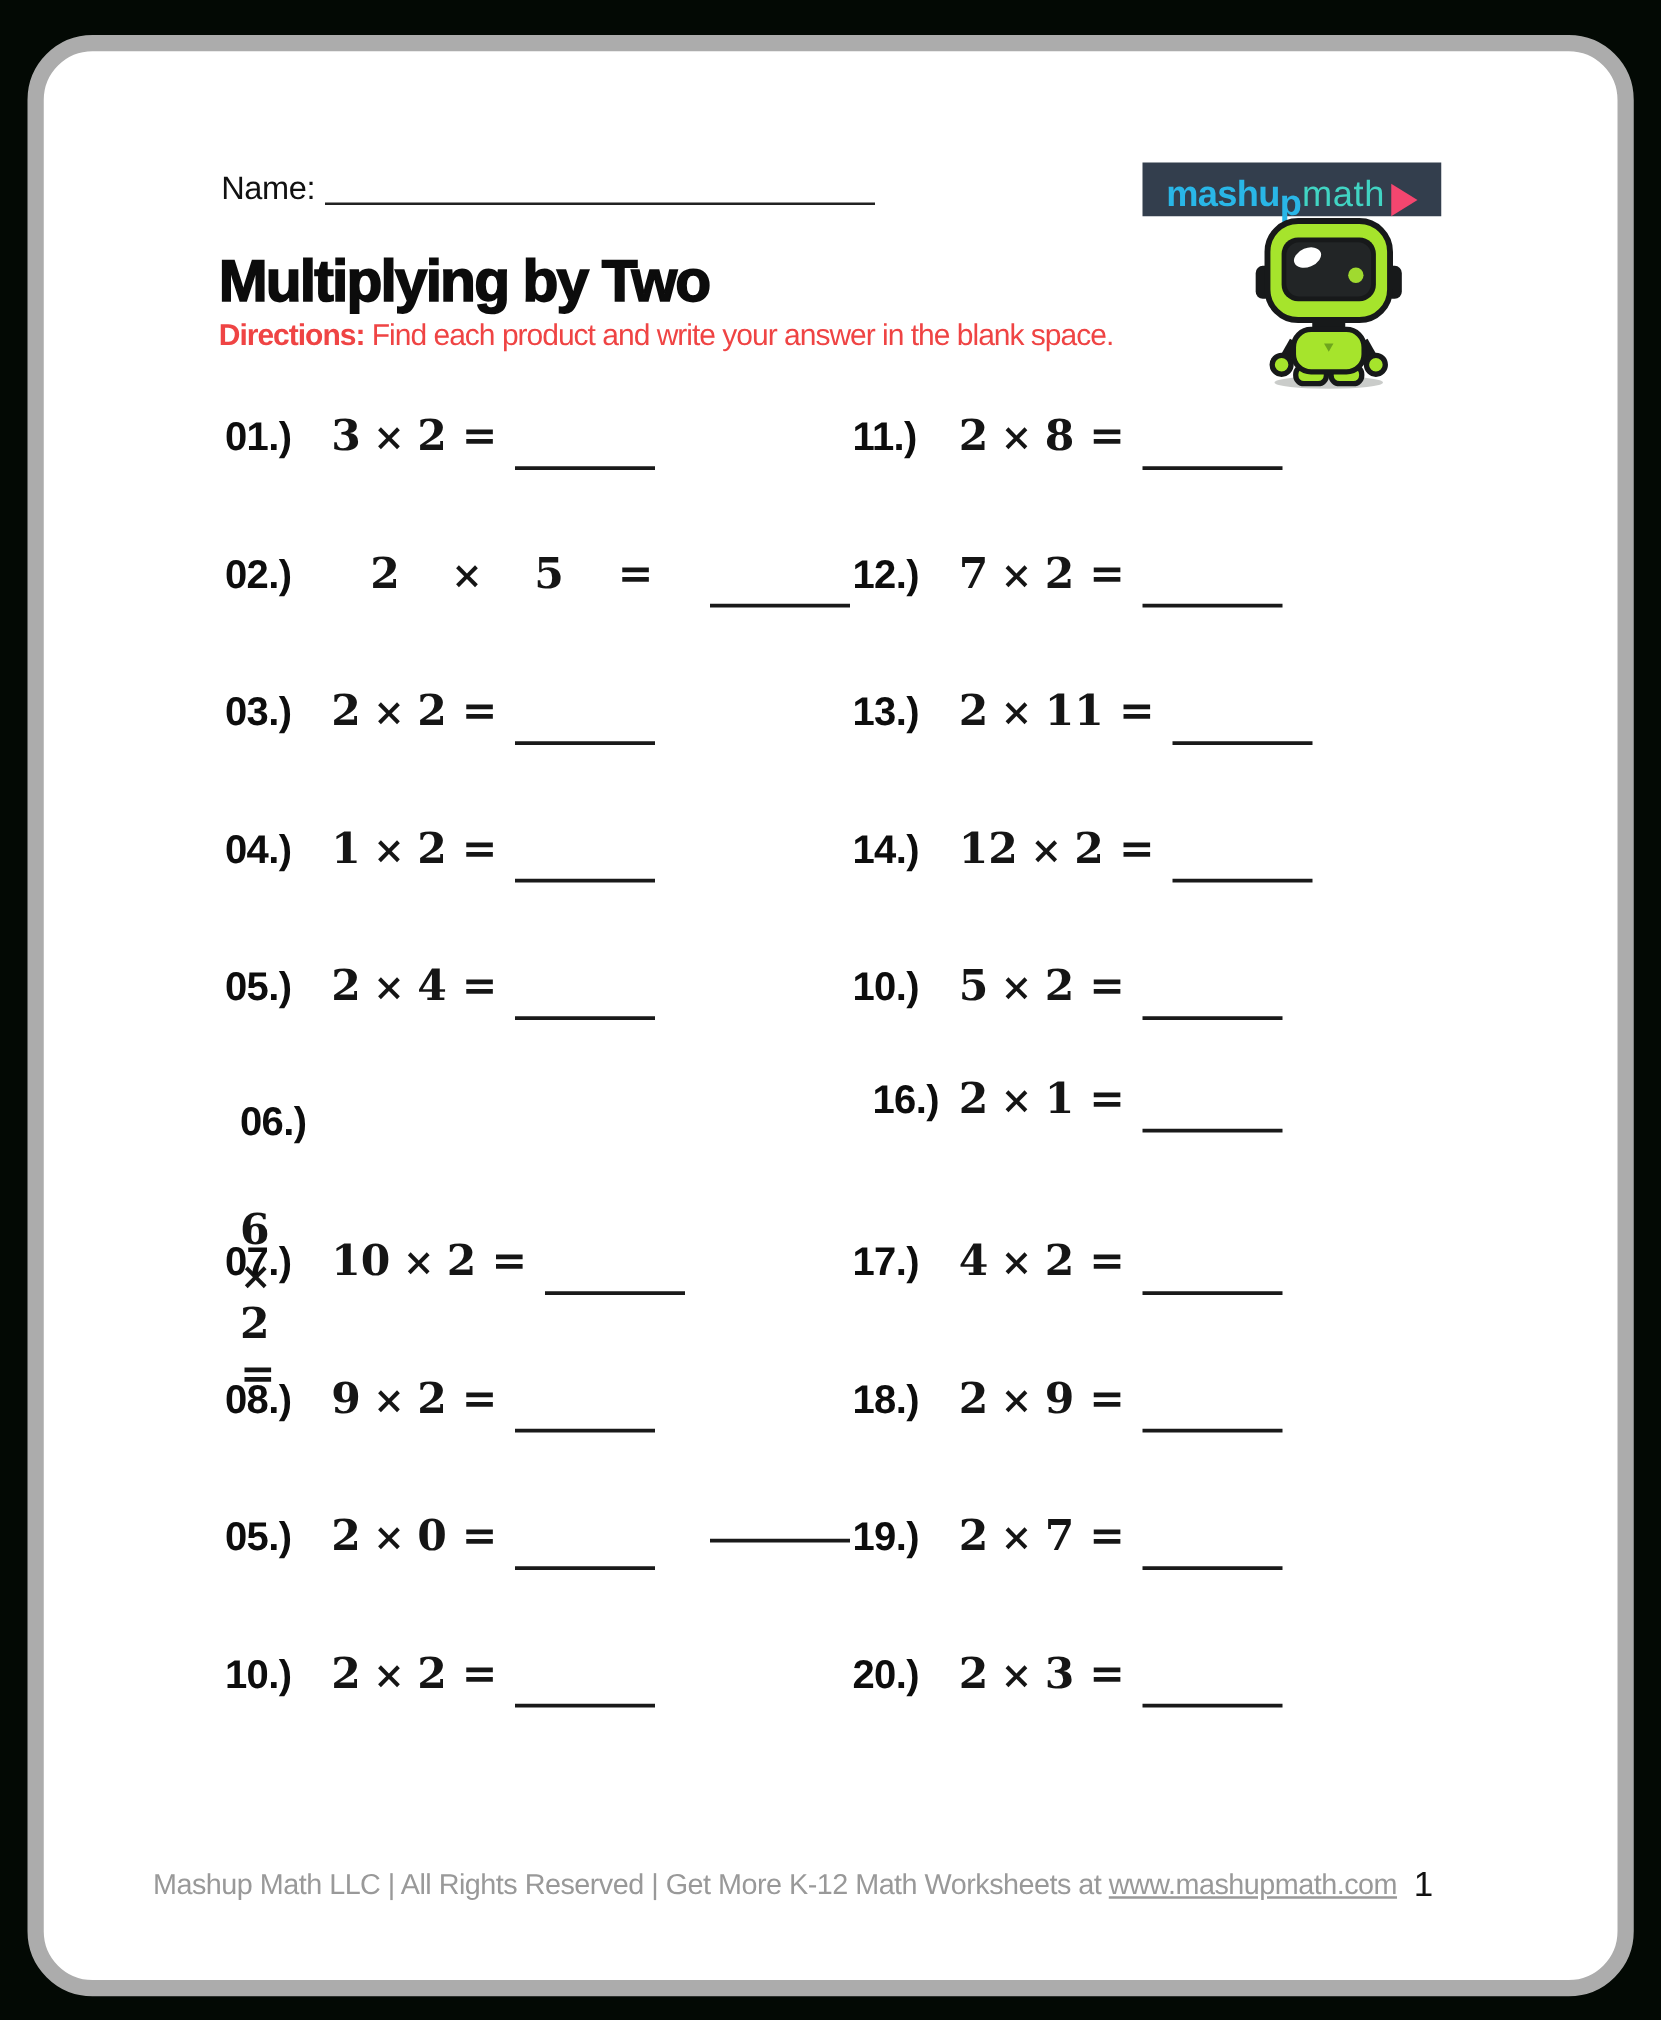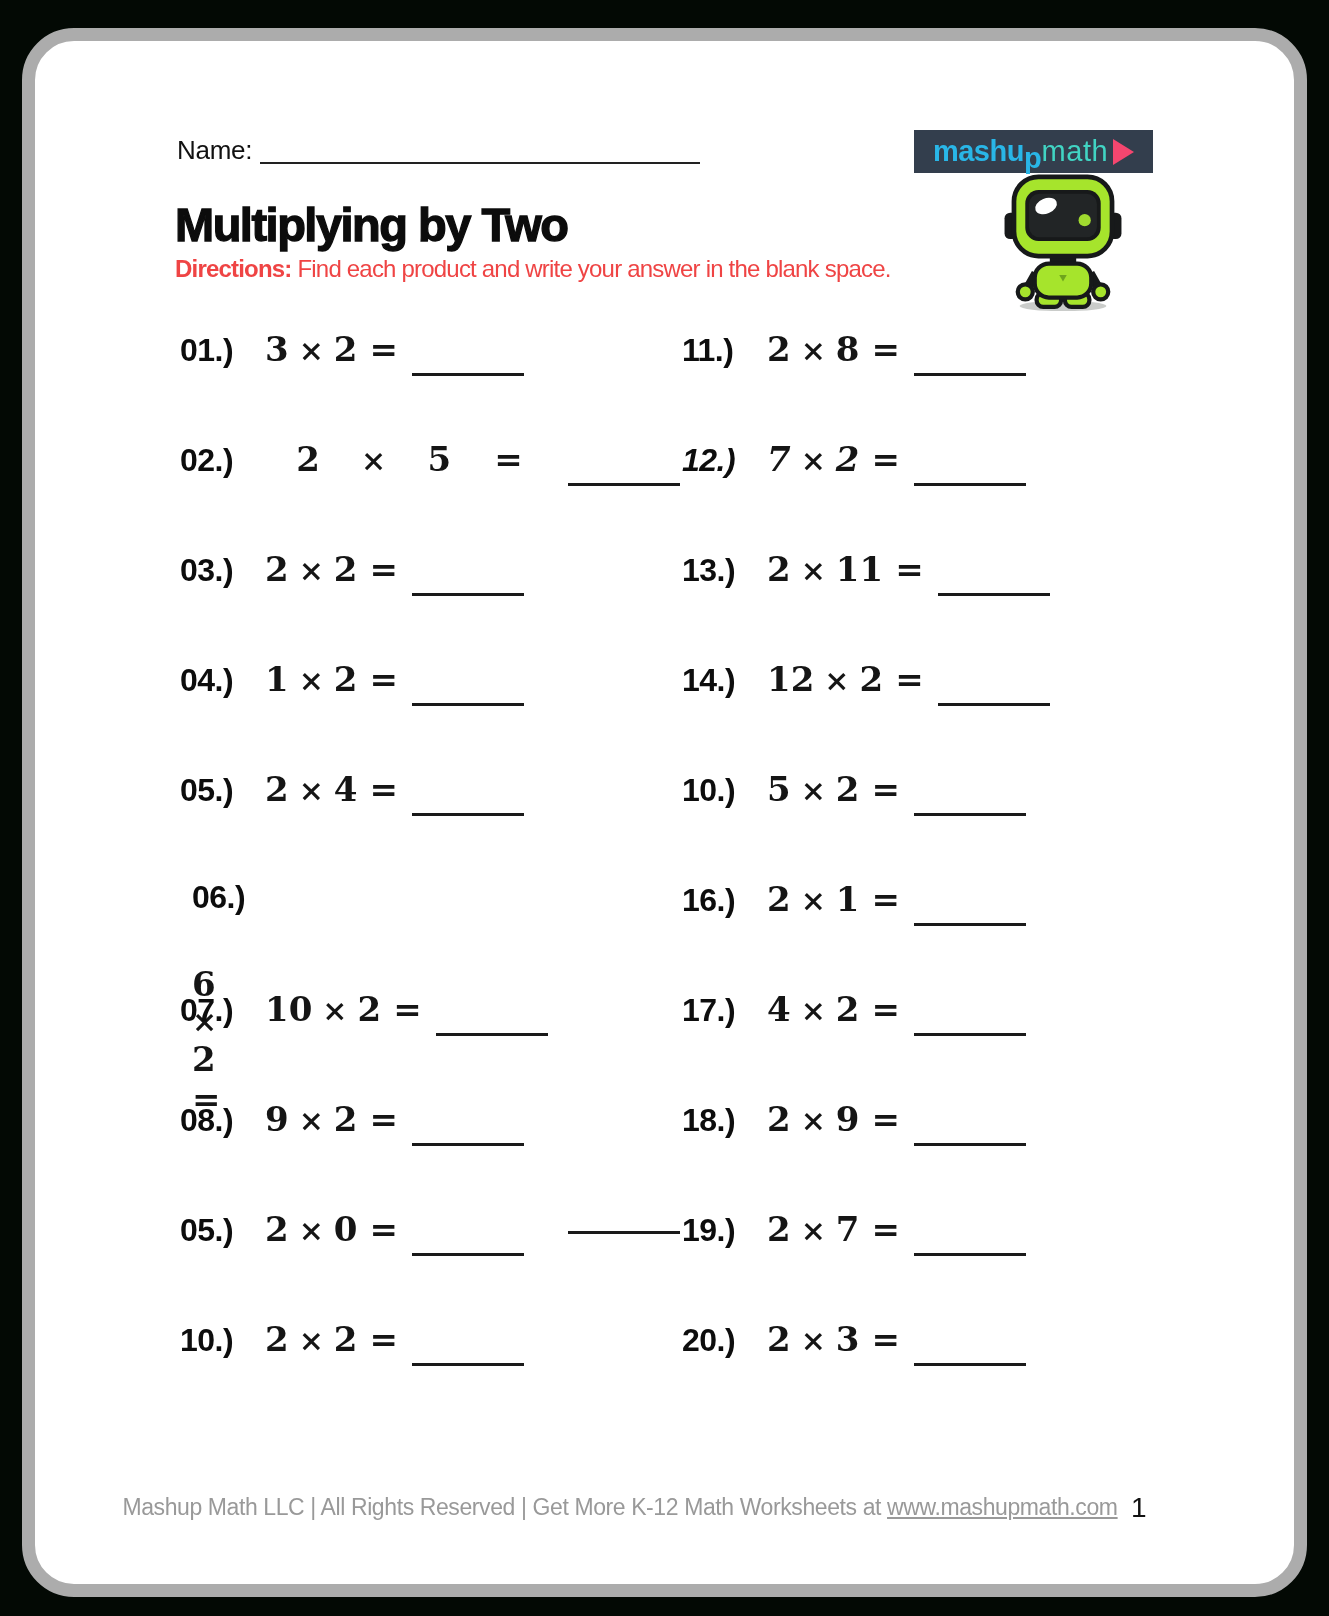--- a/index.html
+++ b/index.html
@@ -26,21 +26,21 @@
   .name-line {
     display:inline-block; width:440px; height:0;
     border-bottom:2.5px solid #222;
     position:relative; top:5px; margin-left:8px;
   }
 
   
   .logo-banner {
     position:absolute; left:879px; top:89px; width:239px; height:43px;
     background:#333e4d;
-    display:flex; align-items:center; justify-content:center;
+    display:flex; align-items:flex-end; justify-content:center;
     white-space:nowrap;
   }
   .brand-mashu { color:#29b6e7; font-weight:bold; font-size:29px; letter-spacing:-0.5px; }
   .brand-p { color:#29b6e7; font-weight:bold; font-size:29px; position:relative; top:7px; }
   .brand-math { color:#41d4c3; font-weight:400; font-size:29px; letter-spacing:0.5px; }
   .play-triangle {
     display:inline-block; width:0; height:0; margin-left:5px;
     border-top:13px solid transparent; border-bottom:13px solid transparent;
     border-left:21px solid #f4466f;
   }
@@ -226,21 +226,21 @@
       </div>
     <div class="col col-right" id="col-right">
         <div class="prob-row" style="top: 0px;">
           <span class="prob-num">11.)</span>
           <span class="prob-a">2</span>
           <span class="prob-op">×</span>
           <span class="prob-b">8</span>
           <span class="prob-eq">=</span>
           <span class="answer-blank"></span>
         </div>
-        <div class="prob-row" style="top: 110px; font-style: italic;">
+        <div class="prob-row" style="top: 110px;">
           <span class="prob-num">12.)</span>
           <span class="prob-a">7</span>
           <span class="prob-op">×</span>
           <span class="prob-b">2</span>
           <span class="prob-eq">=</span>
           <span class="answer-blank"></span>
         </div>
         <div class="prob-row" style="top: 220px;">
           <span class="prob-num">13.)</span>
           <span class="prob-a">2</span>
@@ -258,21 +258,21 @@
           <span class="answer-blank"></span>
         </div>
         <div class="prob-row" style="top: 440px;">
           <span class="prob-num">10.)</span>
           <span class="prob-a">5</span>
           <span class="prob-op">×</span>
           <span class="prob-b">2</span>
           <span class="prob-eq">=</span>
           <span class="answer-blank"></span>
         </div>
-        <div class="prob-row" style="top: 550px;">
+        <div class="prob-row" style="top: 530px; text-align: center;">
           <span class="prob-num">16.)</span>
           <span class="prob-a">2</span>
           <span class="prob-op">×</span>
           <span class="prob-b">1</span>
           <span class="prob-eq">=</span>
           <span class="answer-blank"></span>
         </div>
         <div class="prob-row" style="top: 660px;">
           <span class="prob-num">17.)</span>
           <span class="prob-a">4</span>

